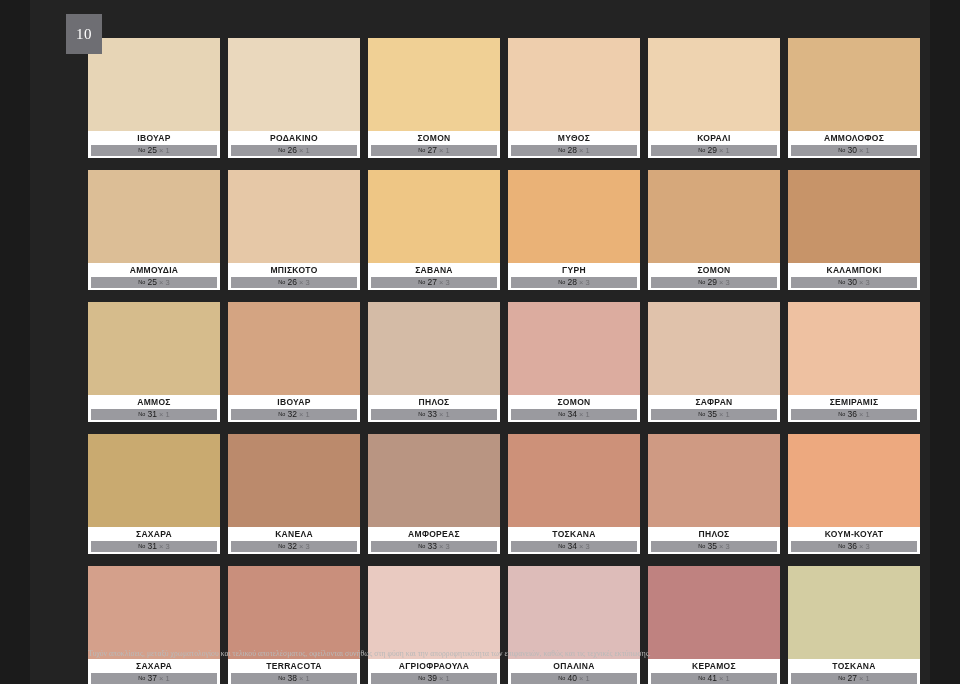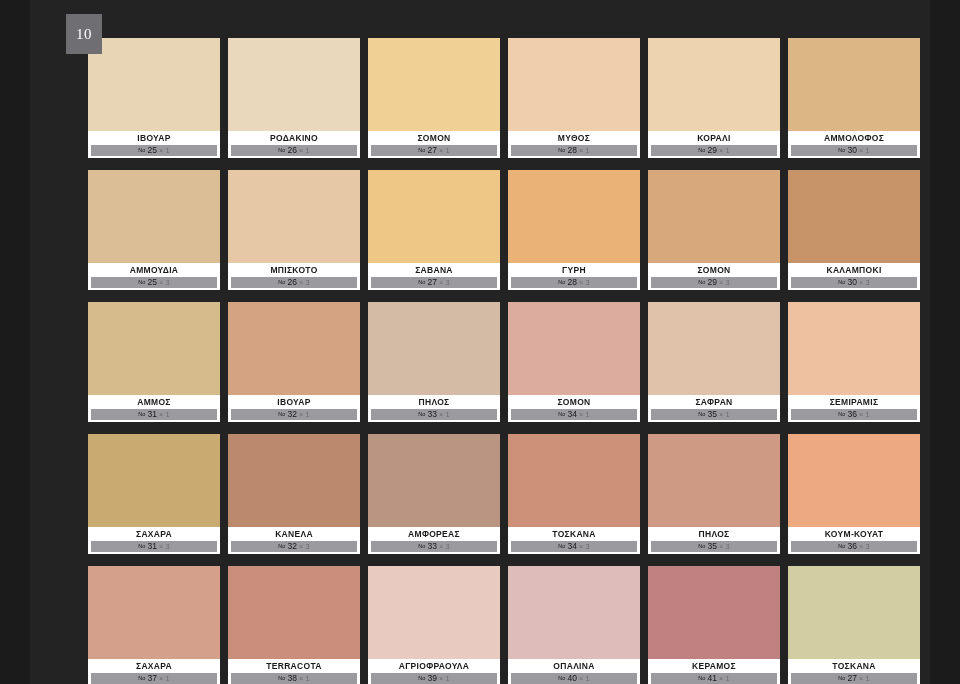--- a/index.html
+++ b/index.html
@@ -344,14 +344,17 @@
       </div>
       <div class="swatch-cell">
         <div class="swatch-color" style="background: rgb(211, 205, 162);"></div>
         <div class="swatch-label-box">
           <div class="swatch-name">ΤΟΣΚΑΝΑ</div>
           <div class="swatch-code"><span class="no">No</span> <span class="num">27</span> <span class="mul">×</span> <span class="mul">1</span></div>
         </div>
       </div>
     </div>
 
+  <div id="footer">
+    <span>Τυχόν αποκλίσεις, μεταξύ χρωματολογίου και τελικού αποτελέσματος, οφείλονται συνήθως στη φύση και την απορροφητικότητα των επιφανειών, καθώς και τις τεχνικές εκτύπωσης.</span>
+  </div>
 
 </div>
 
 </body></html>

